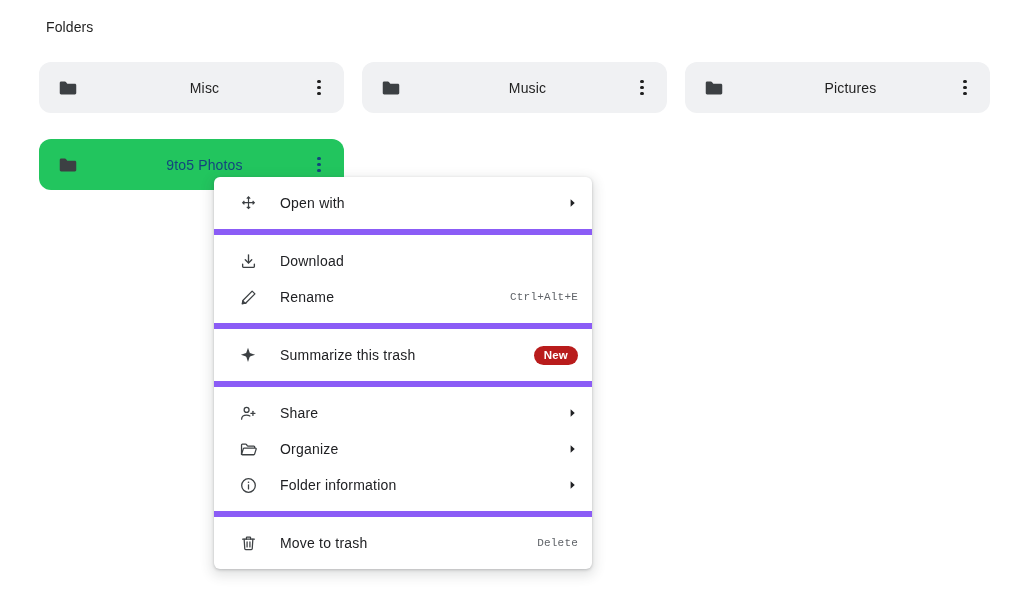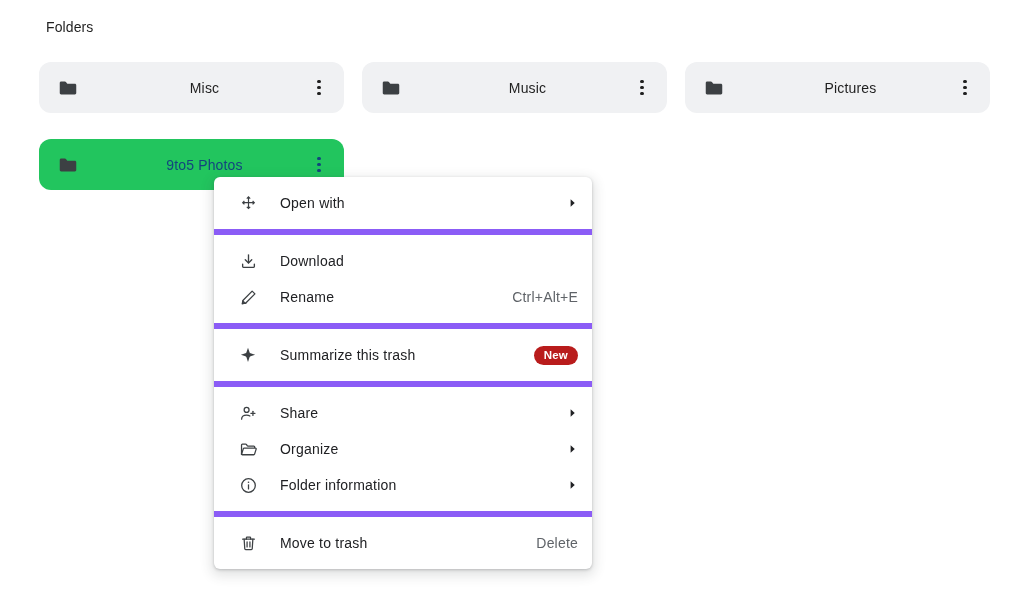--- a/index.html
+++ b/index.html
@@ -136,25 +136,26 @@
   .mi-icon svg { display: block; }
   .mi-label {
     margin-left: 22px;
     font-size: 14px;
     color: #202124;
     letter-spacing: .2px;
     white-space: nowrap;
     flex: 1 1 auto;
   }
   .mi-shortcut {
-    font-size: 14px;
+    font-size: 11px;
     color: #5f6368;
     letter-spacing: .2px;
     white-space: nowrap;
     margin-left: 12px;
+    font-family: Liberation Mono, monospace;
   }
   .mi-badge {
     font-size: 11.5px;
     font-weight: 700;
     color: #ffffff;
     background: #b91c1c;
     border-radius: 10px;
     padding: 3px 10px 4px;
     letter-spacing: .2px;
     line-height: 12px;

